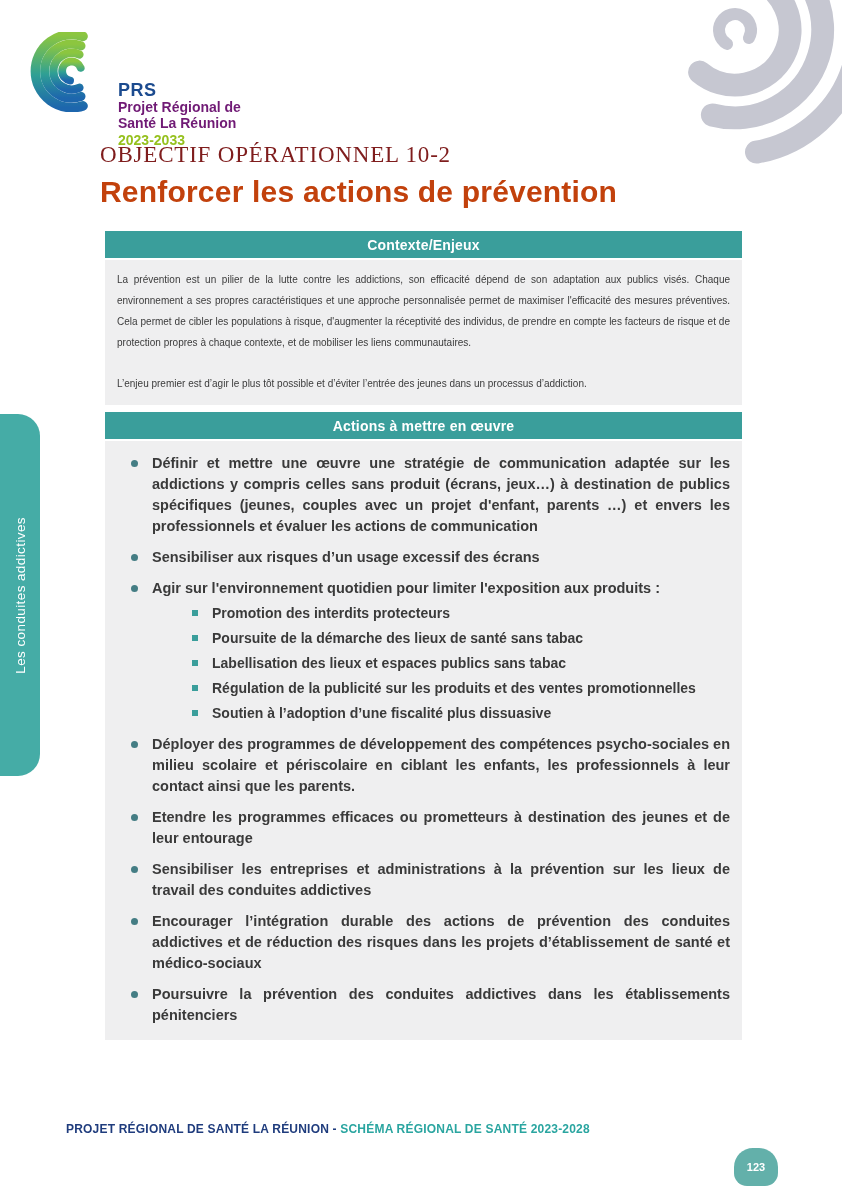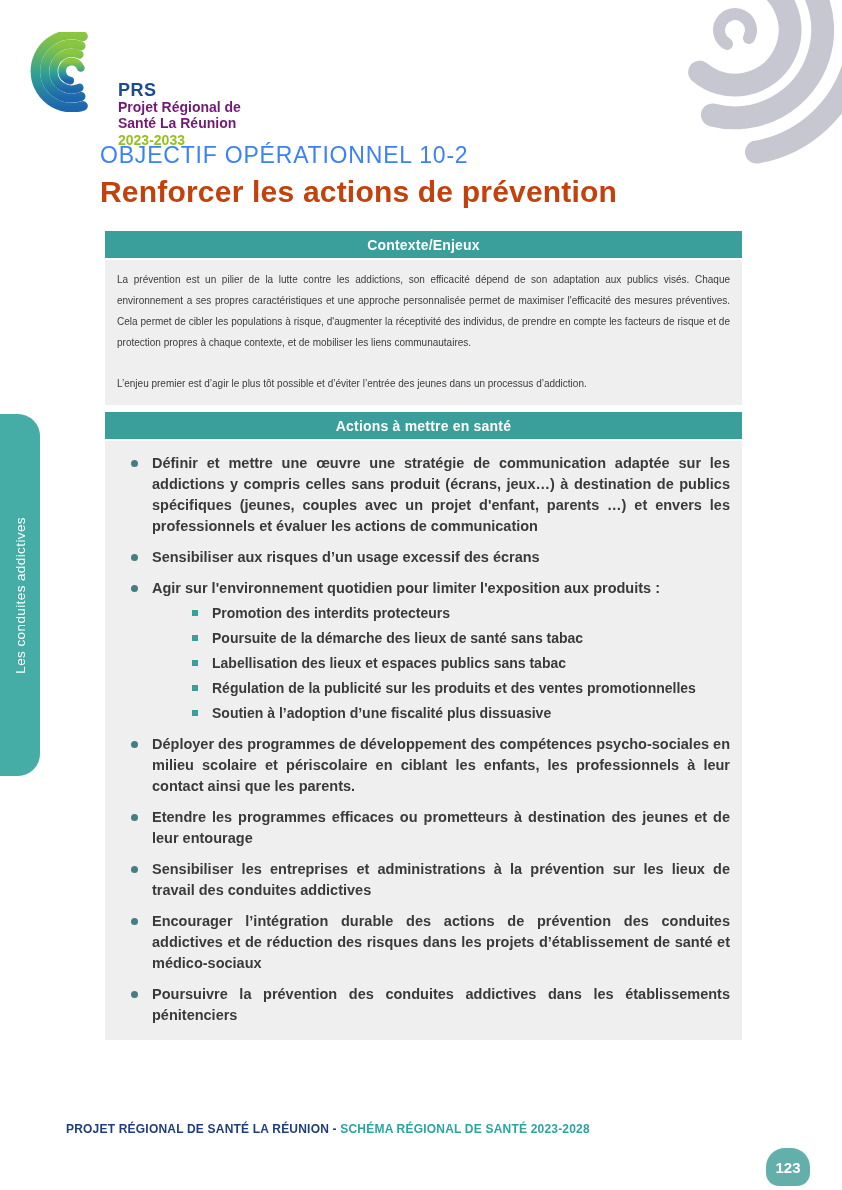--- a/index.html
+++ b/index.html
@@ -18,21 +18,21 @@
   .logo { position:absolute; left:30px; top:32px; display:flex; align-items:flex-start; }
   .logo-graphic { width:80px; height:80px; }
   .logo-graphic path { fill:none; stroke:url(#lg); stroke-linecap:round; }
   .logo-text { margin-left:8px; padding-top:8px; line-height:1.12; }
   .logo-acronym { font-size:18px; font-weight:bold; color:#1c4b8f; letter-spacing:.5px;margin-top:40px; }
   .logo-line { font-size:14px; font-weight:bold; color:#701a75; }
   .logo-years { font-size:14px; font-weight:bold; color:#96c11e; margin-top:1px; }
 
   
   .obj-label { position:absolute; left:100px; top:142px; font-size:23px; font-weight:400;
-    color:#3b82f6; letter-spacing:.8px; }
+    color:#7f1d1d; letter-spacing:.8px;font-family:Liberation Serif, serif; }
   .page-title { position:absolute; left:100px; top:175px; font-size:30px; font-weight:800;
     color:#c2410c; letter-spacing:.2px; }
 
   
   .content { position:absolute; left:105px; top:231px; width:637px; }
   .section-bar { height:27px; background:#3a9e9b; color:#ffffff; font-size:14px; font-weight:bold;
     display:flex; align-items:center; justify-content:center; letter-spacing:.2px; }
   .gray-box { background:#efeff0; margin-top:2px; padding:9px 12px 11px 12px; color:#3b3b3b; }
   .gray-box p { font-size:10px; line-height:21px; text-align:justify; }
   .gray-box p + p { margin-top:20px; }
@@ -56,24 +56,24 @@
     background:#45aca6; border-radius:0 22px 22px 0;
     display:flex; align-items:center; justify-content:center; }
   .side-tab span { writing-mode:vertical-rl; transform:rotate(180deg);
     color:#ffffff; font-size:13.5px; letter-spacing:.4px; white-space:nowrap; }
 
   
   .footer-text { position:absolute; left:66px; top:1122px; font-size:12px; font-weight:bold;
     letter-spacing:.2px; }
   .footer-text .navy { color:#1f3c7d; }
   .footer-text .teal { color:#2aa5a0; }
-  .page-badge { position:absolute; left:766px; top:1148px; width:44px; height:38px;
+  .page-badge { position:absolute; left:734px; top:1148px; width:44px; height:38px;
     background:#63b0aa; border-radius:19px 19px 13px 13px;
     display:flex; align-items:center; justify-content:center;
-    color:#ffffff; font-size:15px; font-weight:bold; }
+    color:#ffffff; font-size:11px; font-weight:bold; }
 </style>
 </head>
 <body>
 
 <div class="page">
 
   <svg class="deco" viewBox="660 0 182 170" aria-hidden="true">
     <path d="M 727 43.9 A 16 16 0 1 1 748.9 38" stroke-width="12"></path>
     <path d="M 699.6 72.1 A 55 55 0 1 0 749.2 -23.1" stroke-width="23"></path>
     <path d="M 712.4 115 A 88 88 0 0 0 765.1 -52.7" stroke-width="23"></path>
@@ -106,21 +106,21 @@
   <h1 class="page-title">Renforcer les actions de prévention</h1>
 
   <div class="content">
 
     <div class="section-bar">Contexte/Enjeux</div>
     <div class="gray-box">
       <p>La prévention est un pilier de la lutte contre les addictions, son efficacité dépend de son adaptation aux publics visés. Chaque environnement a ses propres caractéristiques et une approche personnalisée permet de maximiser l'efficacité des mesures préventives. Cela permet de cibler les populations à risque, d'augmenter la réceptivité des individus, de prendre en compte les facteurs de risque et de protection propres à chaque contexte, et de mobiliser les liens communautaires.</p>
       <p>L’enjeu premier est d’agir le plus tôt possible et d’éviter l’entrée des jeunes dans un processus d’addiction.</p>
     </div>
 
-    <div class="section-bar actions-bar">Actions à mettre en santé</div>
+    <div class="section-bar actions-bar">Actions à mettre en œuvre</div>
     <div class="gray-box actions-box">
       <ul class="actions">
           <li class="action-item">
     <span class="dot"></span>
     <span>Définir et mettre une œuvre une stratégie de communication adaptée sur les addictions y compris celles sans produit (écrans, jeux…) à destination de publics spécifiques (jeunes, couples avec un projet d'enfant, parents …) et envers les professionnels et évaluer les actions de communication</span>
     
   </li>
           <li class="action-item">
     <span class="dot"></span>
     <span>Sensibiliser aux risques d’un usage excessif des écrans</span>

